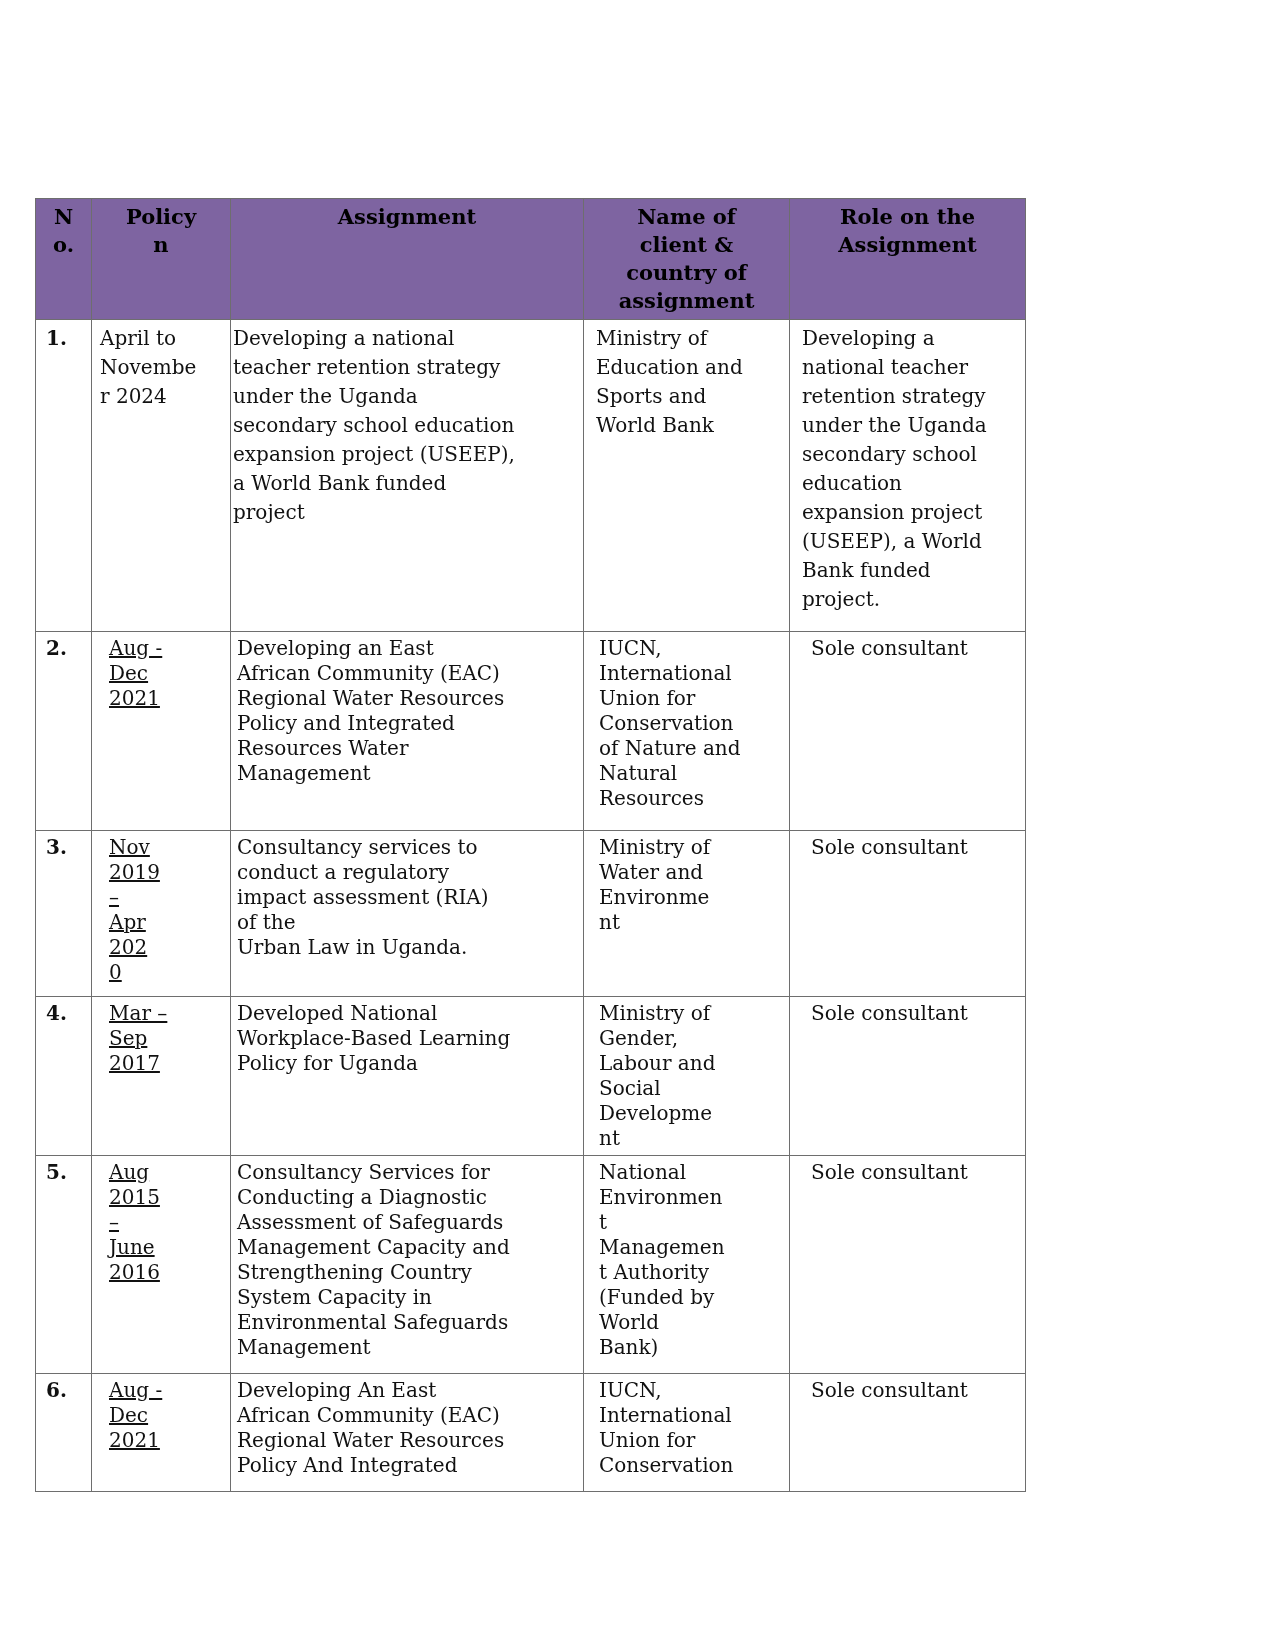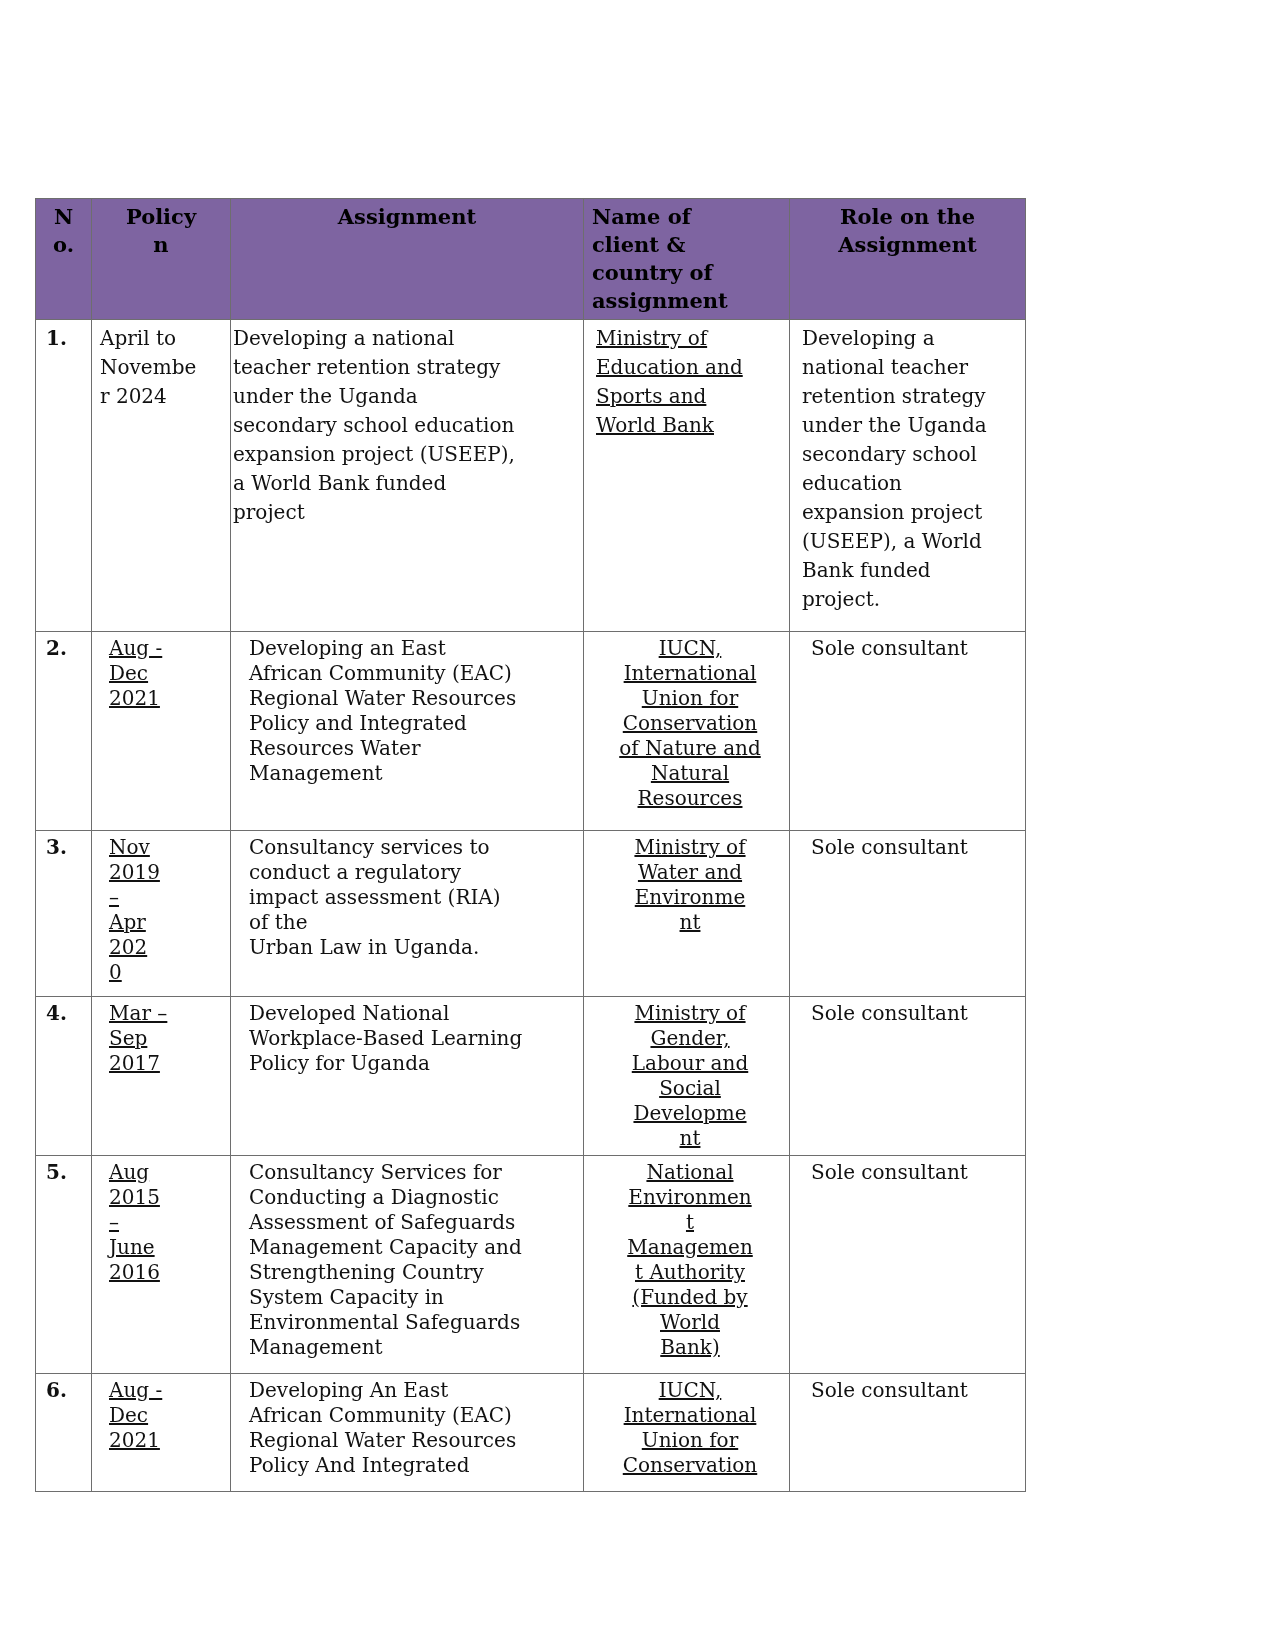--- a/index.html
+++ b/index.html
@@ -38,45 +38,45 @@
   }
   .doc-table th {
     background: #7E64A1;
     font-weight: bold;
     font-size: 21px;
     line-height: 28px;
     text-align: center;
     color: #000000;
   }
   .doc-table th.th-client {
-    text-align: left;
+    text-align: center;
   }
   tr.hdr    { height: 112px; }
   tr.r1     { height: 312px; }
   tr.r2     { height: 199px; }
   tr.r3     { height: 166px; }
   tr.r4     { height: 155px; }
   tr.r5     { height: 218px; }
   tr.r6     { height: 118px; }
 
   tr.r1 td { line-height: 29px; }
   tr.r2 td, tr.r3 td, tr.r4 td, tr.r5 td, tr.r6 td { line-height: 25px; }
 
   td.no-cell {
     font-weight: bold;
     padding-left: 10px;
   }
   
   tr.indent td.dur-cell    { padding-left: 17px; text-decoration: underline; }
-  tr.indent td.assign-cell { padding-left: 18px; }
-  tr.indent td.client-cell { padding-left: 15px; text-align: center; }
+  tr.indent td.assign-cell { padding-left: 6px; }
+  tr.indent td.client-cell { padding-left: 15px; }
   tr.indent td.role-cell   { padding-left: 21px; }
   td.dur-cell    { padding-left: 8px; }
   td.assign-cell { padding-left: 2px; }
-  td.client-cell { padding-left: 12px; text-decoration: underline; }
+  td.client-cell { padding-left: 12px; }
   td.role-cell   { padding-left: 12px; }
 </style>
 </head>
 <body>
 
 <table class="doc-table">
   <colgroup>
     <col class="c-no">
       <col class="c-duration">
       <col class="c-assign">

